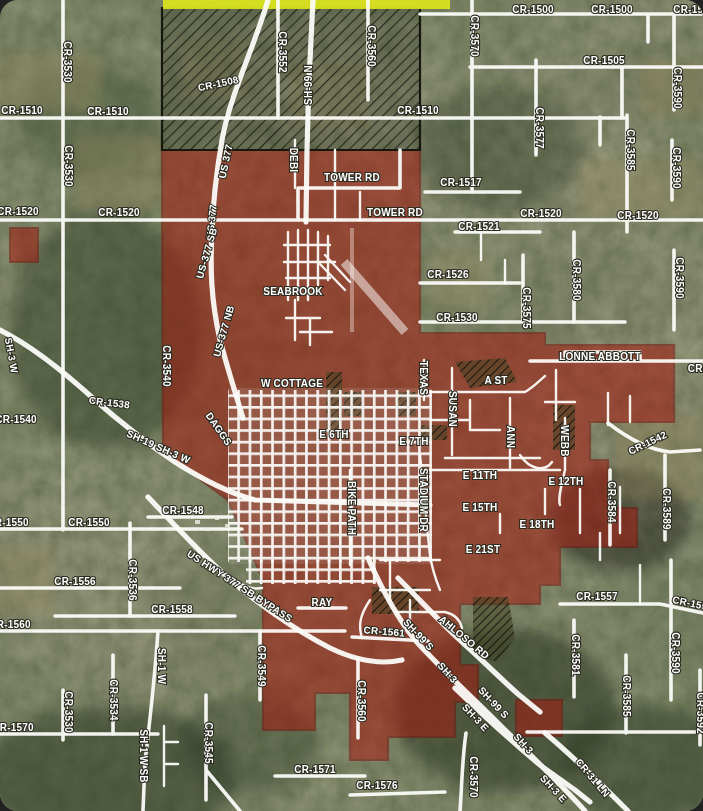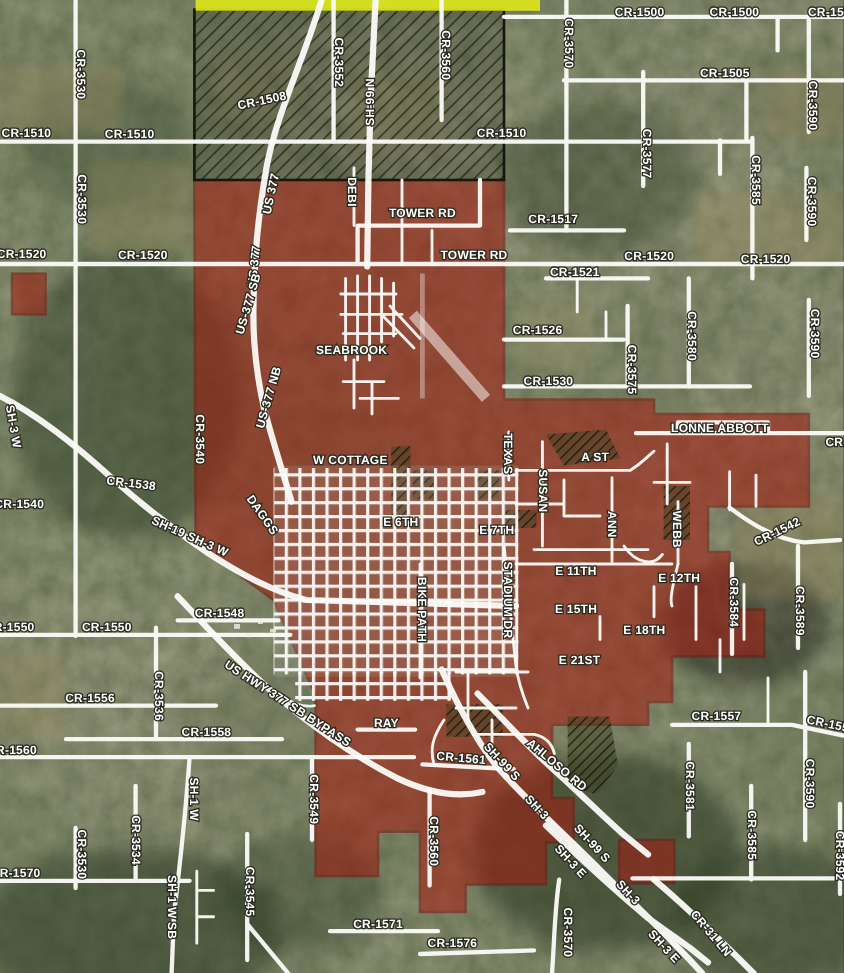--- a/index.html
+++ b/index.html
@@ -1,18 +1,19 @@
 <!DOCTYPE html>
 <html style="--road: #fdfdfa; --city_fill: #a51a10; --city_border: #7c130c; --hatch: #16180d; --annex_yellow: #d9e31d; --label_fill: #ffffff; --label_halo: #2a2a20;"><head>
 <meta charset="utf-8">
 <style>
   html,body{margin:0;padding:0;background:#222;}
   .map-viewport{
     width:703px;height:811px;overflow:hidden;position:relative;
     font-family:"Liberation Sans",sans-serif;
+    border-radius:18px;
   }
   .map-viewport svg{display:block}
   svg text{
     font-family:"Liberation Sans",sans-serif;
     font-size:10px;font-weight:bold;
     fill:var(--label_fill,#fff);
     stroke:var(--label_halo,#2a2a20);
     stroke-width:2.2px;
     paint-order:stroke;
     letter-spacing:.2px;

